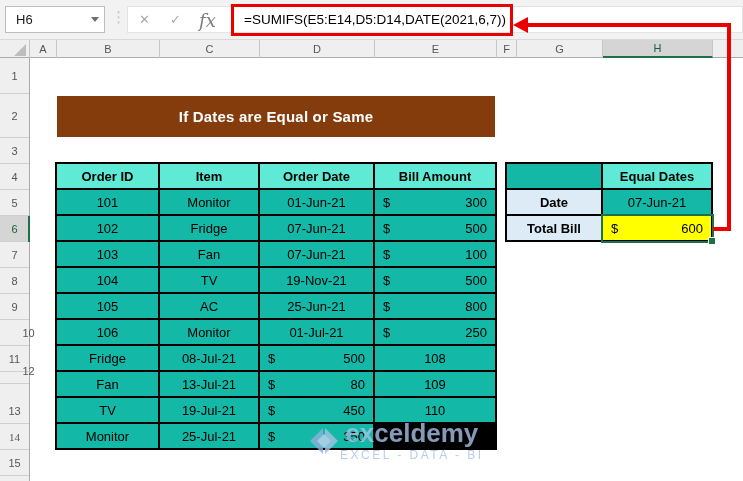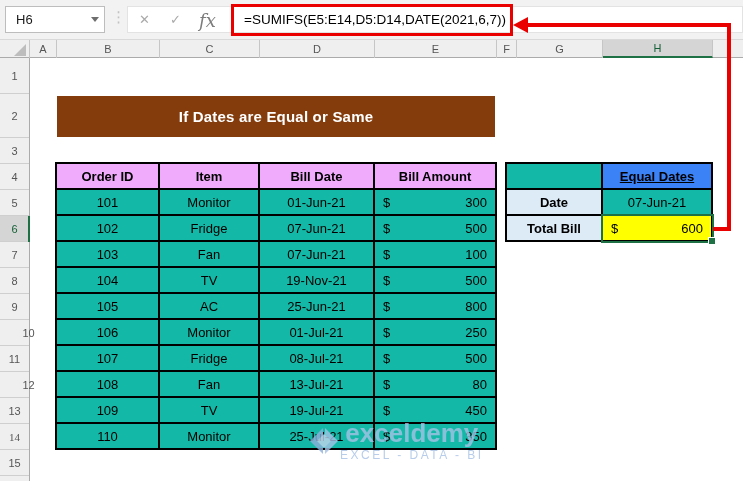--- a/index.html
+++ b/index.html
@@ -53,23 +53,23 @@
   .banner{position:absolute;left:57px;top:96px;width:438px;height:41px;background:#843C0C;
           color:#fff;font-weight:bold;font-size:15px;display:flex;align-items:center;
           justify-content:center;letter-spacing:.2px;}
 
   
   .gridtbl{position:absolute;display:grid;background:#000;gap:2px;padding:2px;}
   .main-tbl{left:55px;top:162px;grid-template-columns:101px 98px 113px 120px;grid-auto-rows:24px;}
   .panel-tbl{left:505px;top:162px;grid-template-columns:94px 108px;grid-auto-rows:24px;}
   .cell{background:#14b8a6;display:flex;align-items:center;justify-content:center;
         font-size:13px;color:#000;}
-  .cell.hdr{background:#f0abfc;font-weight:bold;}
+  .cell.hdr{background:#5eead4;font-weight:bold;}
   .cell.money{justify-content:space-between;padding:0 8px;box-sizing:border-box;}
-  .cell.green{background:#3b82f6;font-weight:bold;text-decoration:underline;}
+  .cell.green{background:#5eead4;font-weight:bold;}
   .cell.blue{background:#DDEBF7;font-weight:bold;}
   .cell.yellow{background:#FFFF00;}
 
   
   .sel-overlay{position:absolute;left:601px;top:214px;width:113px;height:29px;
                border:2px solid #1E7145;box-sizing:border-box;z-index:6;}
   .fill-handle{position:absolute;right:-4px;bottom:-4px;width:6px;height:6px;
                background:#1E7145;border:1px solid #fff;}
 
   
@@ -123,33 +123,33 @@
     <div class="rowh" style="top:36px;height:44px;">2</div>
     <div class="rowh" style="top:80px;height:26px;">3</div>
     <div class="rowh" style="top:106px;height:26px;">4</div>
     <div class="rowh" style="top:132px;height:26px;">5</div>
     <div class="rowh sel" style="top:158px;height:26px;">6</div>
     <div class="rowh" style="top:184px;height:26px;">7</div>
     <div class="rowh" style="top:210px;height:26px;">8</div>
     <div class="rowh" style="top:236px;height:26px;">9</div>
     <div class="rowh" style="top:262px;height:26px;padding-left:28px;">10</div>
     <div class="rowh" style="top:288px;height:26px;">11</div>
-    <div class="rowh" style="top:314px;height:26px;padding-left:28px;">12</div>
+    <div class="rowh" style="top:300px;height:26px;padding-left:28px;">12</div>
     <div class="rowh" style="top:340px;height:26px;">13</div>
     <div class="rowh" style="top:366px;height:26px;font-family:Liberation Serif, serif;">14</div>
     <div class="rowh" style="top:392px;height:26px;">15</div>
   </div>
   <div class="row6-bar"></div>
 
   <div class="banner">If Dates are Equal or Same</div>
 
   <div class="gridtbl main-tbl">
     <div class="cell hdr">Order ID</div>
     <div class="cell hdr">Item</div>
-    <div class="cell hdr">Bill Date</div>
+    <div class="cell hdr">Order Date</div>
     <div class="cell hdr">Bill Amount</div>
 
     <div class="cell">101</div>
     <div class="cell">Monitor</div>
     <div class="cell">01-Jun-21</div>
     <div class="cell money">
         <span>$</span>
         <span>300</span>
       </div>
 
@@ -186,21 +186,20 @@
       </div>
 
     <div class="cell">106</div>
     <div class="cell">Monitor</div>
     <div class="cell">01-Jul-21</div>
     <div class="cell money">
         <span>$</span>
         <span>250</span>
       </div>
 
-    <div class="cell">107</div>
     <div class="cell">Fridge</div>
     <div class="cell">08-Jul-21</div>
     <div class="cell money">
         <span>$</span>
         <span>500</span>
       </div>
 
     <div class="cell">108</div>
     <div class="cell">Fan</div>
     <div class="cell">13-Jul-21</div>

